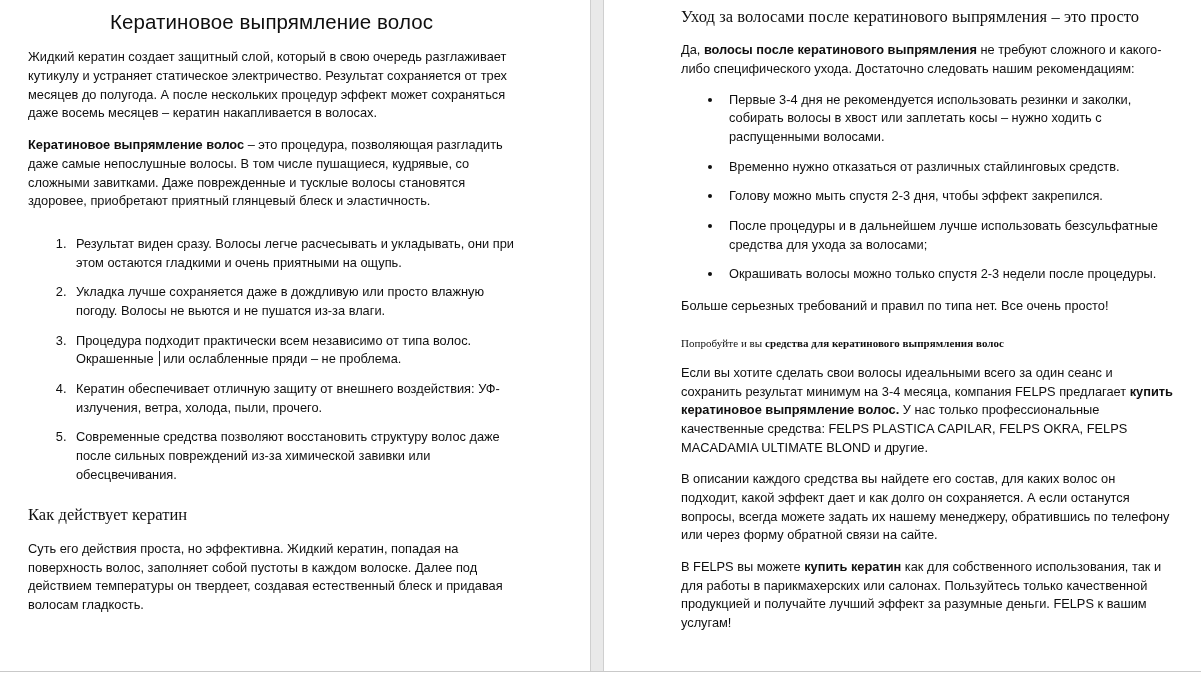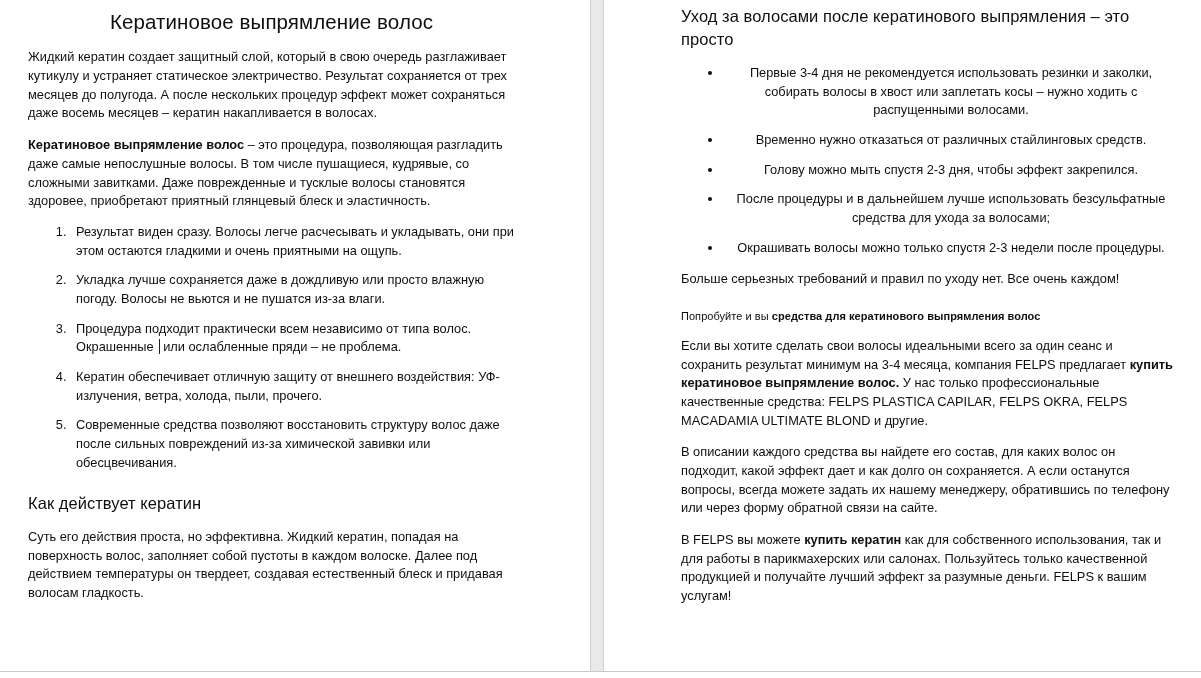--- a/index.html
+++ b/index.html
@@ -75,20 +75,21 @@
     line-height: 1.34;
     letter-spacing: 0.1px;
   }
 
   h2.sec-head {
     font-size: 15.5px;
     font-weight: 700;
     margin: 20px 0 0 0;
     line-height: 1.38;
     letter-spacing: 0.05px;
+    font-family: Liberation Serif, serif;
   }
   h2.sec-head.light {
     font-weight: 400;
     font-size: 16.5px;
   }
   h2.sec-head.mixed {
     font-weight: 400;
     font-size: 11px;
   }
   h2.sec-head.mixed b { font-weight: 700; }
@@ -102,42 +103,41 @@
 
   p.para {
     font-size: 12.8px;
     line-height: 1.46;
     margin: 13px 0 0 0;
     text-align: left;
   }
   p.para b { font-weight: 700; }
 
   ol.num-list {
-    margin: 12px 0 0 0;
+    margin: 24px 0 0 0;
     padding: 0 0 0 42px;
     font-size: 12.8px;
     line-height: 1.46;
   }
   ol.num-list > li {
     margin: 0 0 11px 0;
     padding-left: 6px;
   }
   ol.num-list > li:last-child { margin-bottom: 0; }
 
   ul.bul-list {
     margin: 12px 0 0 0;
     padding: 0 0 0 42px;
     font-size: 12.8px;
     line-height: 1.46;
     list-style-type: disc;
   }
   ul.bul-list > li {
     margin: 0 0 11px 0;
     padding-left: 6px;
-    text-align: center;
   }
   ul.bul-list > li:last-child { margin-bottom: 8px; }
 
   
   .caret {
     display: inline-block;
     width: 1px;
     height: 15px;
     background: #202020;
     vertical-align: -3px;
@@ -189,40 +189,43 @@
     </div>
   </div>
 
   <div class="gutter"></div>
 
   <div class="page right">
     <div class="col-inner">
 
       <h2 class="sec-head right-top">Уход за волосами после кератинового выпрямления – это просто</h2>
 
+      <p class="para">
+        <span>Да, </span><b>волосы после кератинового выпрямления</b><span> не требуют сложного и какого-либо специфического ухода. Достаточно следовать нашим рекомендациям:</span>
+      </p>
 
       <ul class="bul-list">
         <li>
           <span>Первые 3-4 дня не рекомендуется использовать резинки и заколки, собирать волосы в хвост или заплетать косы – нужно ходить с распущенными волосами.</span>
         </li>
         <li>
           <span>Временно нужно отказаться от различных стайлинговых средств.</span>
         </li>
         <li>
           <span>Голову можно мыть спустя 2-3 дня, чтобы эффект закрепился.</span>
         </li>
         <li>
           <span>После процедуры и в дальнейшем лучше использовать безсульфатные средства для ухода за волосами;</span>
         </li>
         <li>
           <span>Окрашивать волосы можно только спустя 2-3 недели после процедуры.</span>
         </li>
       </ul>
 
-      <p class="para">Больше серьезных требований и правил по уходу нет. Все очень каждом!</p>
+      <p class="para">Больше серьезных требований и правил по типа нет. Все очень просто!</p>
 
       <h2 class="sec-head mixed">
         <span>Попробуйте и вы </span><b>средства для кератинового выпрямления волос</b>
       </h2>
 
       <p class="para">
         <span>Если вы хотите сделать свои волосы идеальными всего за один сеанс и сохранить результат минимум на 3-4 месяца, компания FELPS предлагает </span><b>купить кератиновое выпрямление волос.</b><span> У нас только профессиональные качественные средства: FELPS PLASTICA CAPILAR, FELPS OKRA, FELPS MACADAMIA ULTIMATE BLOND и другие.</span>
       </p>
 
       <p class="para">В описании каждого средства вы найдете его состав, для каких волос он подходит, какой эффект дает и как долго он сохраняется. А если останутся вопросы, всегда можете задать их нашему менеджеру, обратившись по телефону или через форму обратной связи на сайте.</p>

